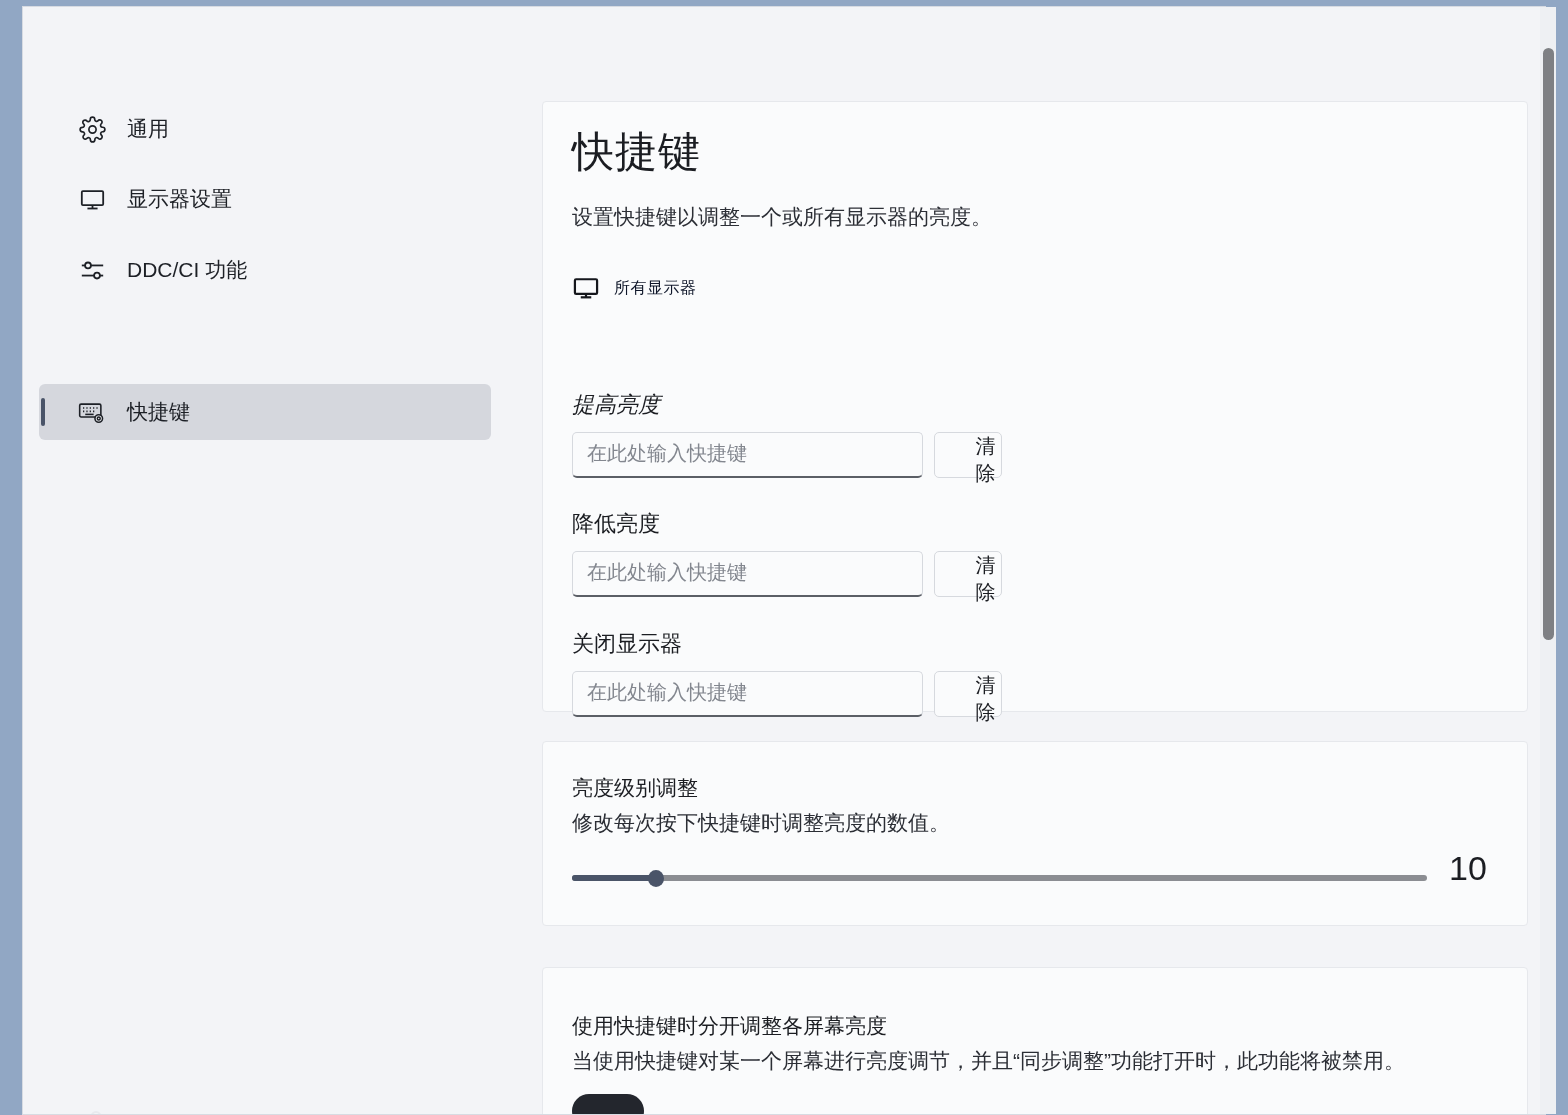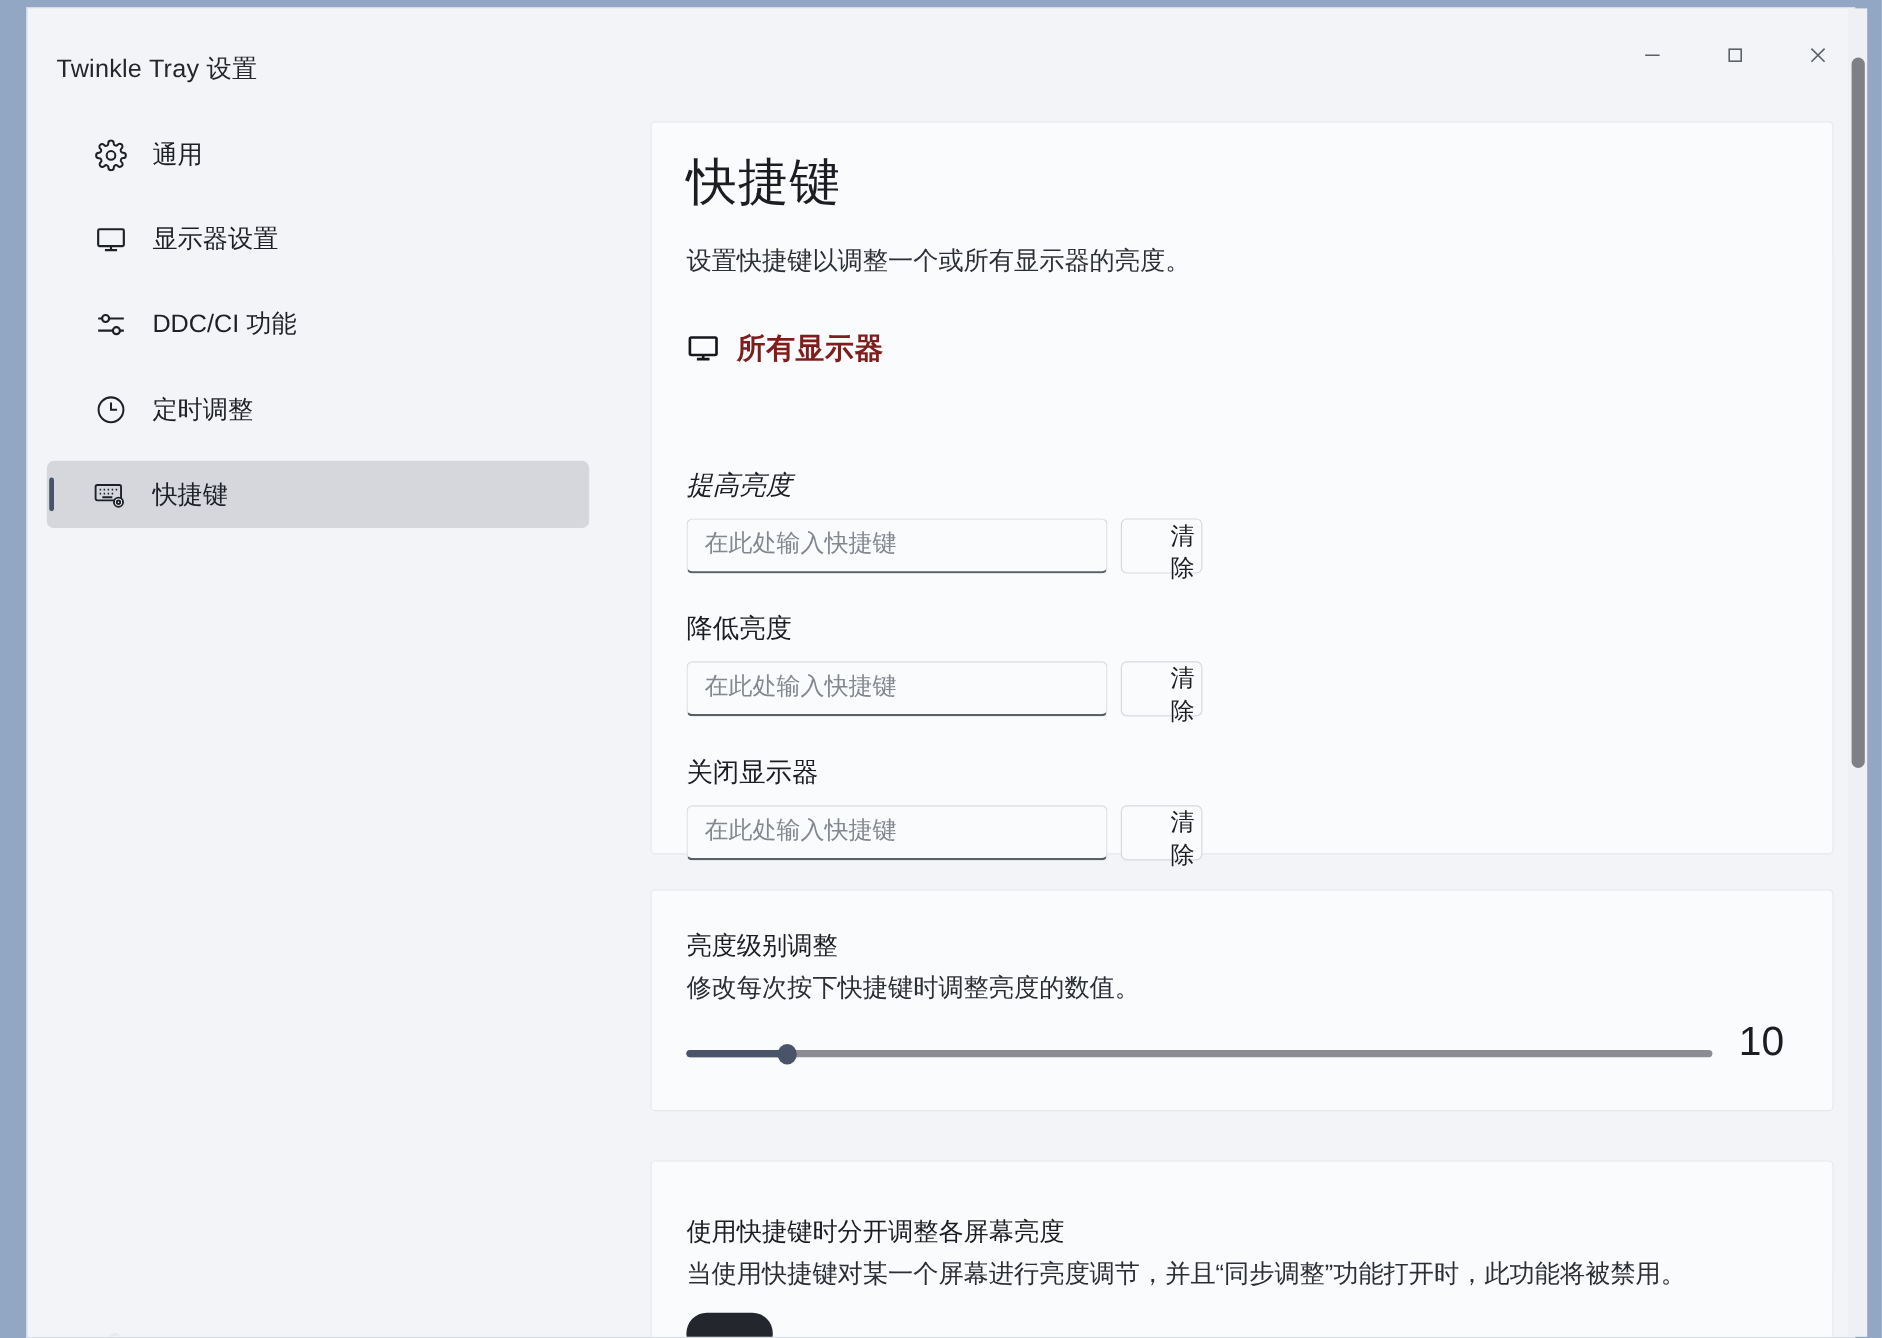--- a/index.html
+++ b/index.html
@@ -135,23 +135,23 @@
 
   #group-header {
     position: absolute;
     left: 53px; top: 187px;
     display: flex;
     align-items: center;
     gap: 14px;
   }
   #group-header .gh-icon { color: #15171c; display: flex; }
   #group-header .gh-text {
-    font-size: 24px;
-    font-weight: 700;
-    color: #7f1d1d;
+    font-size: 16px;
+    font-weight: 400;
+    color: #0f172a;
     letter-spacing: .5px;
   }
 
   .field-label {
     position: absolute;
     left: 53px;
     font-size: 22px;
     color: #1b1d22;
   }
   .field-row {
@@ -307,40 +307,20 @@
     border-radius: 6px;
     background: #7e8084;
     cursor: default;
   }
 </style>
 </head>
 <body>
 
 <div id="window-frame">
 
-  <div id="titlebar">
-    <div id="app-title">Twinkle Tray 设置</div>
-
-    <div class="wc" id="wc-min">
-      <svg width="16" height="16" viewBox="0 0 16 16">
-        <line x1="2" y1="8" x2="14" y2="8" stroke="#5a5f66" stroke-width="1.3"></line>
-      </svg>
-    </div>
-    <div class="wc" id="wc-max">
-      <svg width="16" height="16" viewBox="0 0 16 16">
-        <rect x="3" y="3" width="10" height="10" fill="none" stroke="#5a5f66" stroke-width="1.3"></rect>
-      </svg>
-    </div>
-    <div class="wc" id="wc-close">
-      <svg width="18" height="18" viewBox="0 0 18 18">
-        <line x1="3.5" y1="3.5" x2="14.5" y2="14.5" stroke="#5a5f66" stroke-width="1.3"></line>
-        <line x1="14.5" y1="3.5" x2="3.5" y2="14.5" stroke="#5a5f66" stroke-width="1.3"></line>
-      </svg>
-    </div>
-  </div>
 
   <nav id="sidebar">
 
     <div class="nav-item" style="top:14px">
       <span class="nav-icon">
         <svg width="27" height="27" viewBox="0 0 24 24" fill="none" stroke="currentColor" stroke-width="1.5">
           <circle cx="12" cy="12" r="3.2"></circle>
           <path d="M19.4 15a1.6 1.6 0 0 0 .3 1.8l.1.1a2 2 0 1 1-2.8 2.8l-.1-.1a1.6 1.6 0 0 0-1.8-.3 1.6 1.6 0 0 0-1 1.5V21a2 2 0 1 1-4 0v-.1a1.6 1.6 0 0 0-1-1.5 1.6 1.6 0 0 0-1.8.3l-.1.1a2 2 0 1 1-2.8-2.8l.1-.1a1.6 1.6 0 0 0 .3-1.8 1.6 1.6 0 0 0-1.5-1H3a2 2 0 1 1 0-4h.1a1.6 1.6 0 0 0 1.5-1 1.6 1.6 0 0 0-.3-1.8l-.1-.1a2 2 0 1 1 2.8-2.8l.1.1a1.6 1.6 0 0 0 1.8.3H9a1.6 1.6 0 0 0 1-1.5V3a2 2 0 1 1 4 0v.1a1.6 1.6 0 0 0 1 1.5 1.6 1.6 0 0 0 1.8-.3l.1-.1a2 2 0 1 1 2.8 2.8l-.1.1a1.6 1.6 0 0 0-.3 1.8V9a1.6 1.6 0 0 0 1.5 1H21a2 2 0 1 1 0 4h-.1a1.6 1.6 0 0 0-1.5 1z"></path>
         </svg>
       </span>
@@ -363,29 +343,20 @@
         <svg width="27" height="27" viewBox="0 0 24 24" fill="none" stroke="currentColor" stroke-width="1.6">
           <line x1="2.5" y1="7.5" x2="21.5" y2="7.5"></line>
           <line x1="2.5" y1="16.5" x2="21.5" y2="16.5"></line>
           <circle cx="8" cy="7.5" r="2.6" fill="#f3f4f7"></circle>
           <circle cx="16" cy="16.5" r="2.6" fill="#f3f4f7"></circle>
         </svg>
       </span>
       <span class="nav-label">DDC/CI 功能</span>
     </div>
 
-    <div class="nav-item" style="top:226px">
-      <span class="nav-icon">
-        <svg width="27" height="27" viewBox="0 0 24 24" fill="none" stroke="currentColor" stroke-width="1.5">
-          <circle cx="12" cy="12" r="9.2"></circle>
-          <polyline points="12,6.5 12,12 16.5,12"></polyline>
-        </svg>
-      </span>
-      <span class="nav-label">定时调整</span>
-    </div>
 
     <div class="nav-item active" style="top:297px">
       <span class="nav-pill"></span>
       <span class="nav-icon">
         <svg width="29" height="29" viewBox="0 0 26 26" fill="none" stroke="currentColor" stroke-width="1.4">
           <rect x="1.5" y="5.5" width="19" height="11.5" rx="1.3"></rect>
           <line x1="4.5" y1="9" x2="5.6" y2="9"></line>
           <line x1="7.5" y1="9" x2="8.6" y2="9"></line>
           <line x1="10.5" y1="9" x2="11.6" y2="9"></line>
           <line x1="13.5" y1="9" x2="14.6" y2="9"></line>

